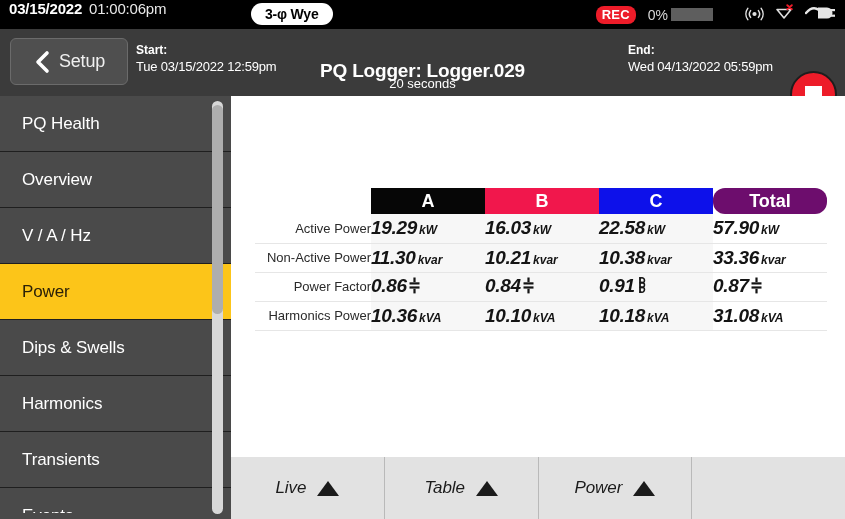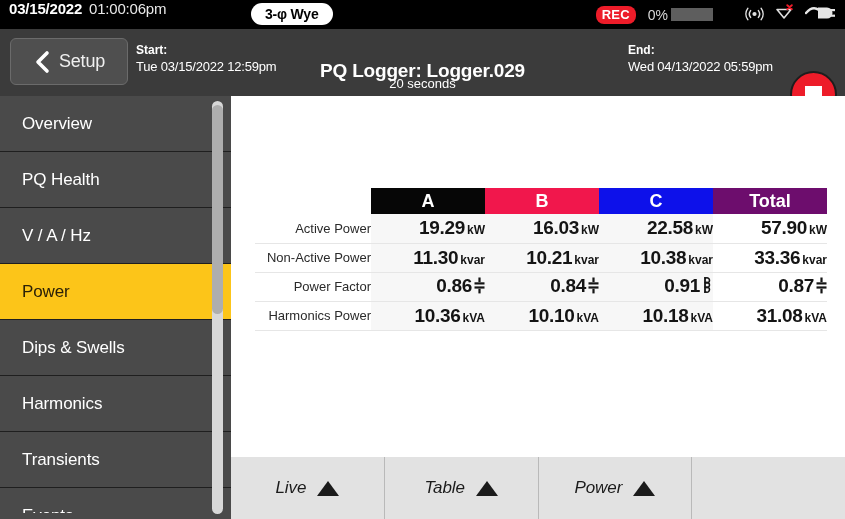--- a/index.html
+++ b/index.html
@@ -154,39 +154,40 @@
     font-size: 18px;
     font-weight: bold;
     text-align: center;
     padding: 0;
     vertical-align: middle;
   }
   th.spacer { background: transparent; }
   th.ph-a { background: #060606; }
   th.ph-b { background: #f1174c; }
   th.ph-c { background: #0d11ea; }
-  th.ph-t { background: #6d0d6d; }
+  th.ph-t { background: #6d0d6d; border-radius: 12px; }
 
   table.pwr tbody td {
     height: 29px;
     padding: 0;
     vertical-align: middle;
     border-bottom: 1px solid #e6e6e6;
   }
   td.rowlabel {
     text-align: right;
     font-size: 13px;
     color: #2a2a2a;
     padding-right: 9px;
     background: #fff;
   }
   td.val {
-    text-align: right;
+    text-align: left;
     background: #f7f7f7;
     white-space: nowrap;
+    font-style: italic;
   }
   td.val.total { background: #ffffff; }
   .num { font-size: 19px; font-weight: bold; color: #141414; letter-spacing: -0.3px; }
   .unit { font-size: 12px; font-weight: bold; color: #141414; margin-left: 2px; }
   .pfsym { display: inline-block; margin-left: 2px; vertical-align: middle; }
 
   
   .bottombar {
     position: absolute; left: 231px; top: 457px;
     width: 614px; height: 62px;
@@ -285,24 +286,24 @@
 
     <div class="stop-btn">
       <span class="stop-sq"></span>
     </div>
   </div>
 
   <div class="hdr-duration">20 seconds</div>
 
   <div class="sidebar" id="sidebar">
       <div class="side-item">
+        <span>PQ Health</span>
+      </div>
+      <div class="side-item">
         <span>Overview</span>
-      </div>
-      <div class="side-item">
-        <span>PQ Health</span>
       </div>
       <div class="side-item">
         <span>V / A / Hz</span>
       </div>
       <div class="side-item active">
         <span>Power</span>
       </div>
       <div class="side-item">
         <span>Dips &amp; Swells</span>
       </div>

